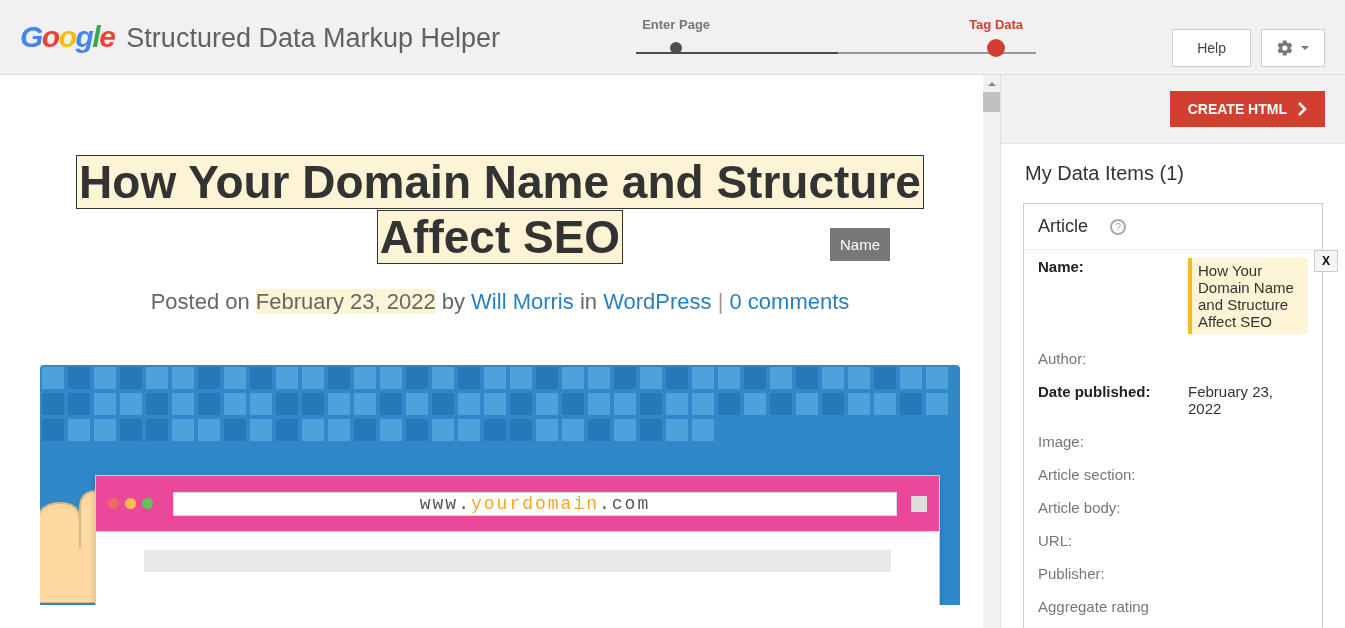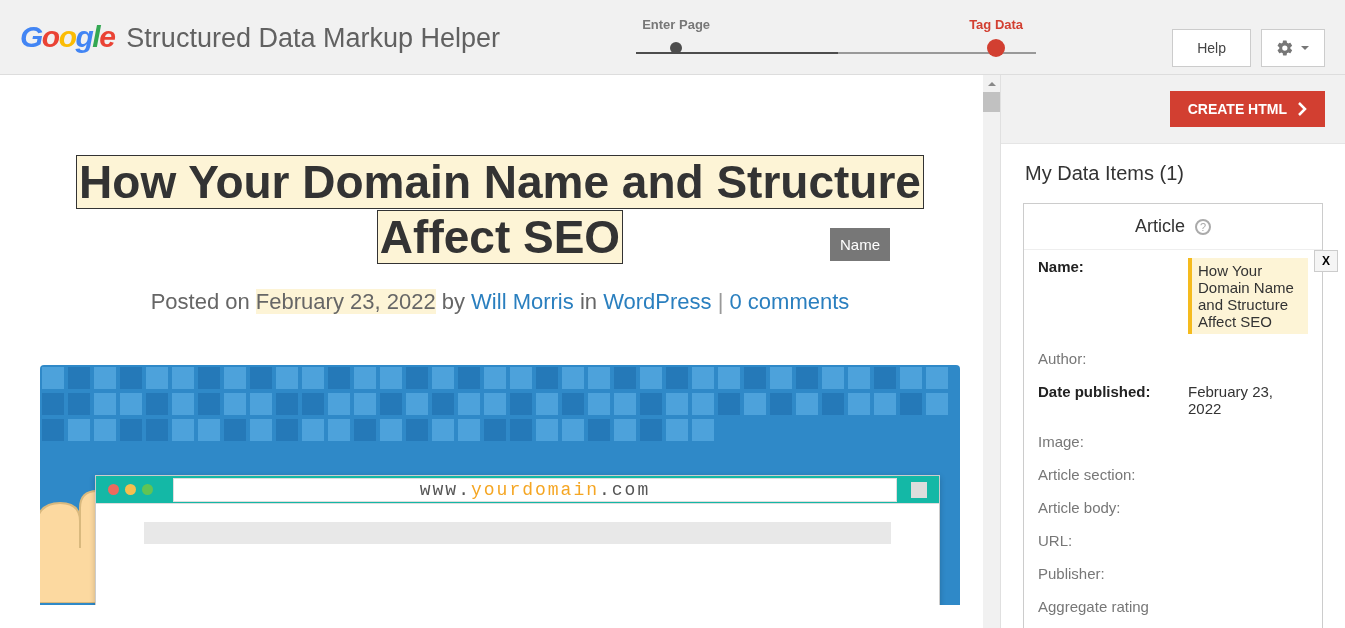--- a/index.html
+++ b/index.html
@@ -35,36 +35,36 @@
   .meta-row { text-align:center; font-size:22px; color:#666; margin-top:24px; }
   .meta-hl { background:#fdf4d6; }
   .meta-link { color:#2a7fbf; }
   .sep { color:#999; }
   .tooltip-name { position:absolute; background:#777; color:#fff; font-size:15px; padding:8px 10px; left: 830px; top: 153px; }
   .hero-image { margin: 50px 0 0 0; background:#2f89c8; height: 240px; position:relative; overflow:hidden; border-radius: 4px 4px 0 0; }
   .pixel-row { display:flex; flex-wrap:wrap; }
   .pixel { width:22px; height:22px; background:#4da2db; margin:2px; }
   .pixel.d { background:#2579b8; }
   .browser-mock { position:absolute; left:55px; right:20px; top:110px; bottom:-30px; background:#fff; border:1px solid #ccc; box-shadow: 0 2px 6px rgba(0,0,0,.2); }
-  .browser-chrome { height:28px; background:#14b8a6; border-bottom:1px solid #ddd; display:flex; align-items:center; padding: 0 12px; gap:6px; }
+  .browser-chrome { height:56px; background:#ec4899; border-bottom:1px solid #ddd; display:flex; align-items:center; padding: 0 12px; gap:6px; }
   .dot-r{width:11px;height:11px;border-radius:50%;background:#ed6a5e;}
   .dot-y{width:11px;height:11px;border-radius:50%;background:#f5bf4f;}
   .dot-g{width:11px;height:11px;border-radius:50%;background:#61c454;}
   .url-bar { flex:1; margin-left:14px; height:24px; background:#fff; border:1px solid #ddd; display:flex; align-items:center; justify-content:center; font-size:18px; letter-spacing:2px; color:#555; font-family: "Courier New", monospace; }
   .url-bar .ud { color:#f5a623; }
   .square { width:16px; height:16px; background:#ddd; margin-left:8px; }
   .browser-body { padding:18px 48px; }
   .grey-bar { height:22px; background:#e8e8e8; margin-bottom:8px; }
   .hand { position:absolute; left:-15px; top:108px; width:110px; height:130px; }
   .side-pane { width:345px; background:#fff; border-left:1px solid #e0e0e0; display:flex; flex-direction:column; }
   .side-top { padding: 16px 20px; display:flex; justify-content:flex-end; background:#f1f1f1; border-bottom:1px solid #e5e5e5;}
   .btn-create { background:#d23f31; color:#fff; border:none; padding:10px 18px; font-size:14px; font-weight:bold; display:flex; align-items:center; gap:10px; cursor:pointer; }
   .side-h { padding: 18px 24px 10px; font-size:20px; color:#333; }
   .card { margin: 8px 22px; border:1px solid #ccc; }
-  .card-h { padding:12px 14px; font-size:18px; color:#333; display:flex; align-items:center; gap:10px; border-bottom:1px solid #eee;justify-content:center; }
+  .card-h { padding:12px 14px; font-size:18px; color:#333; display:flex; align-items:center; gap:22px; border-bottom:1px solid #eee; }
   .help-circ { width:16px;height:16px;border:2px solid #aaa;border-radius:50%; display:inline-flex;align-items:center;justify-content:center; font-size:11px; color:#aaa;}
   .field-list { font-size:15px; }
   .frow { display:flex; padding:8px 14px; position:relative; align-items:flex-start; }
   .flabel { width:150px; color:#777; }
   .flabel.strong { color:#222; font-weight:bold; }
   .fval { flex:1; color:#333; }
   .fval-hl { background:#fdf4d6; border-left:4px solid #f5bb1e; padding:4px 6px; position:relative; }
   .x-btn { position:absolute; right:-16px; top:0; width:24px; height:22px; border:1px solid #ccc; background:#f5f5f5; font-size:12px; font-weight:bold; display:flex; align-items:center; justify-content:center; cursor:pointer; }
   .sub-field { padding-left: 28px; }
   svg { display:block; }

